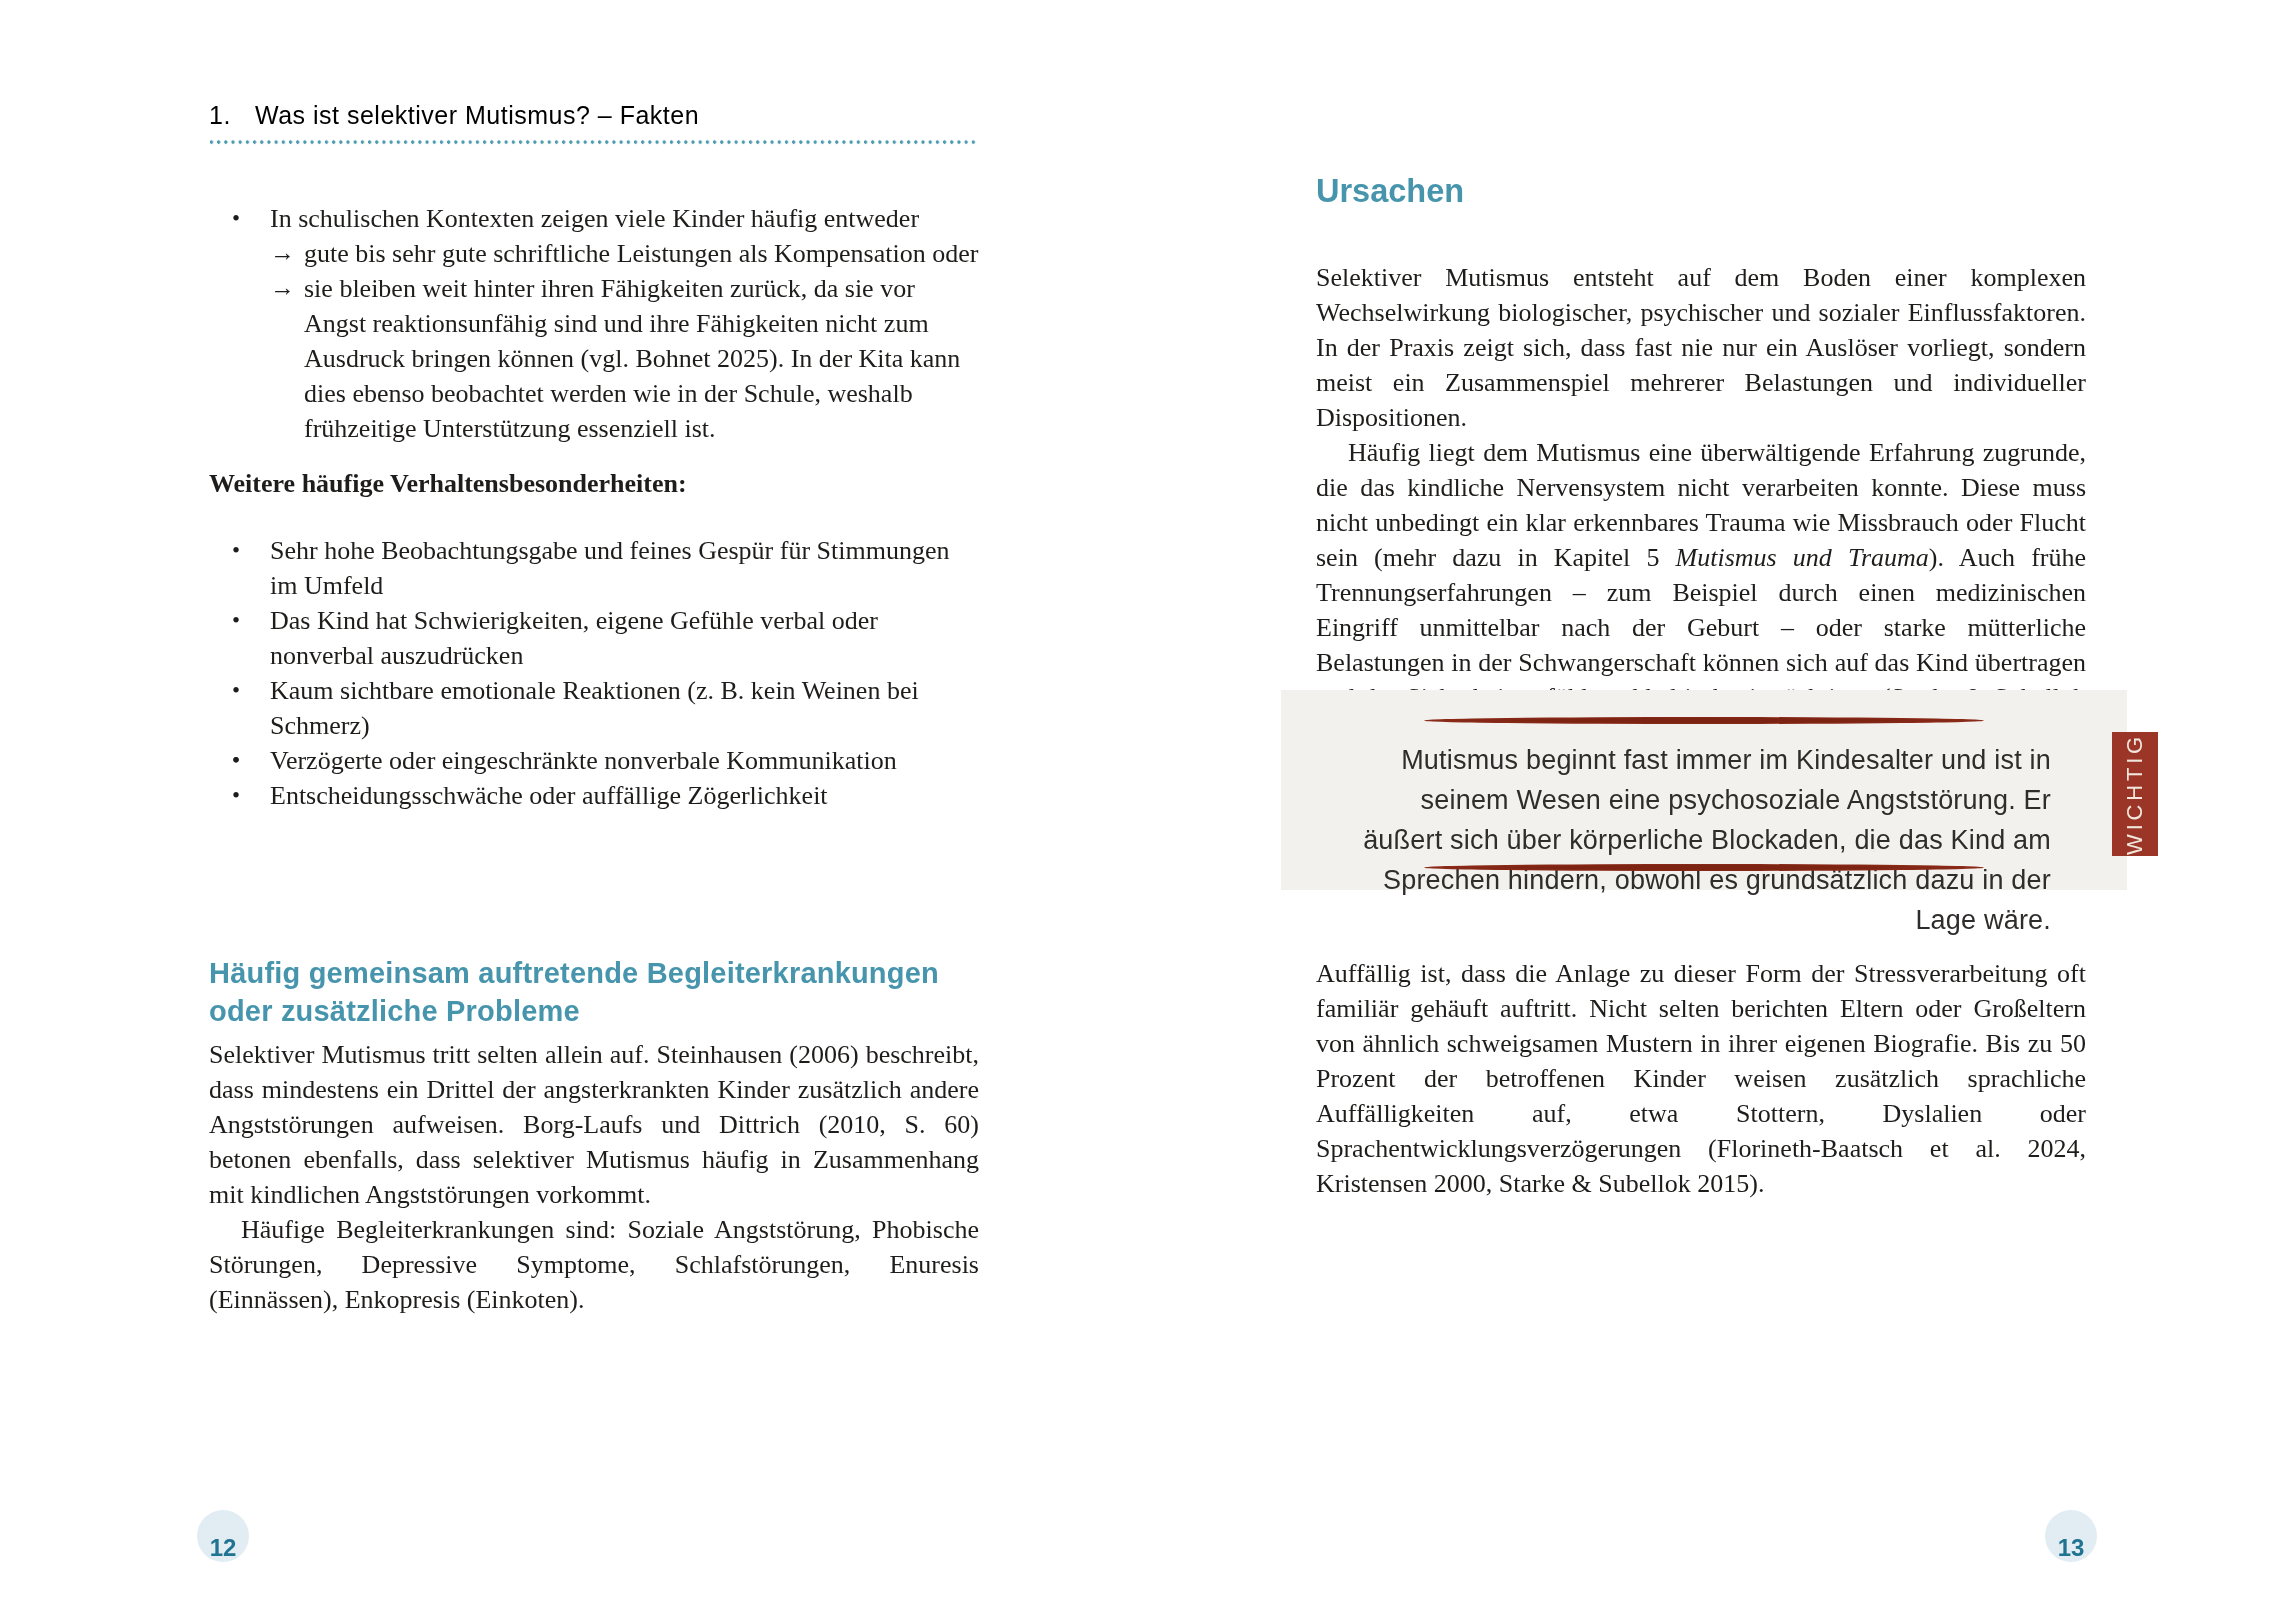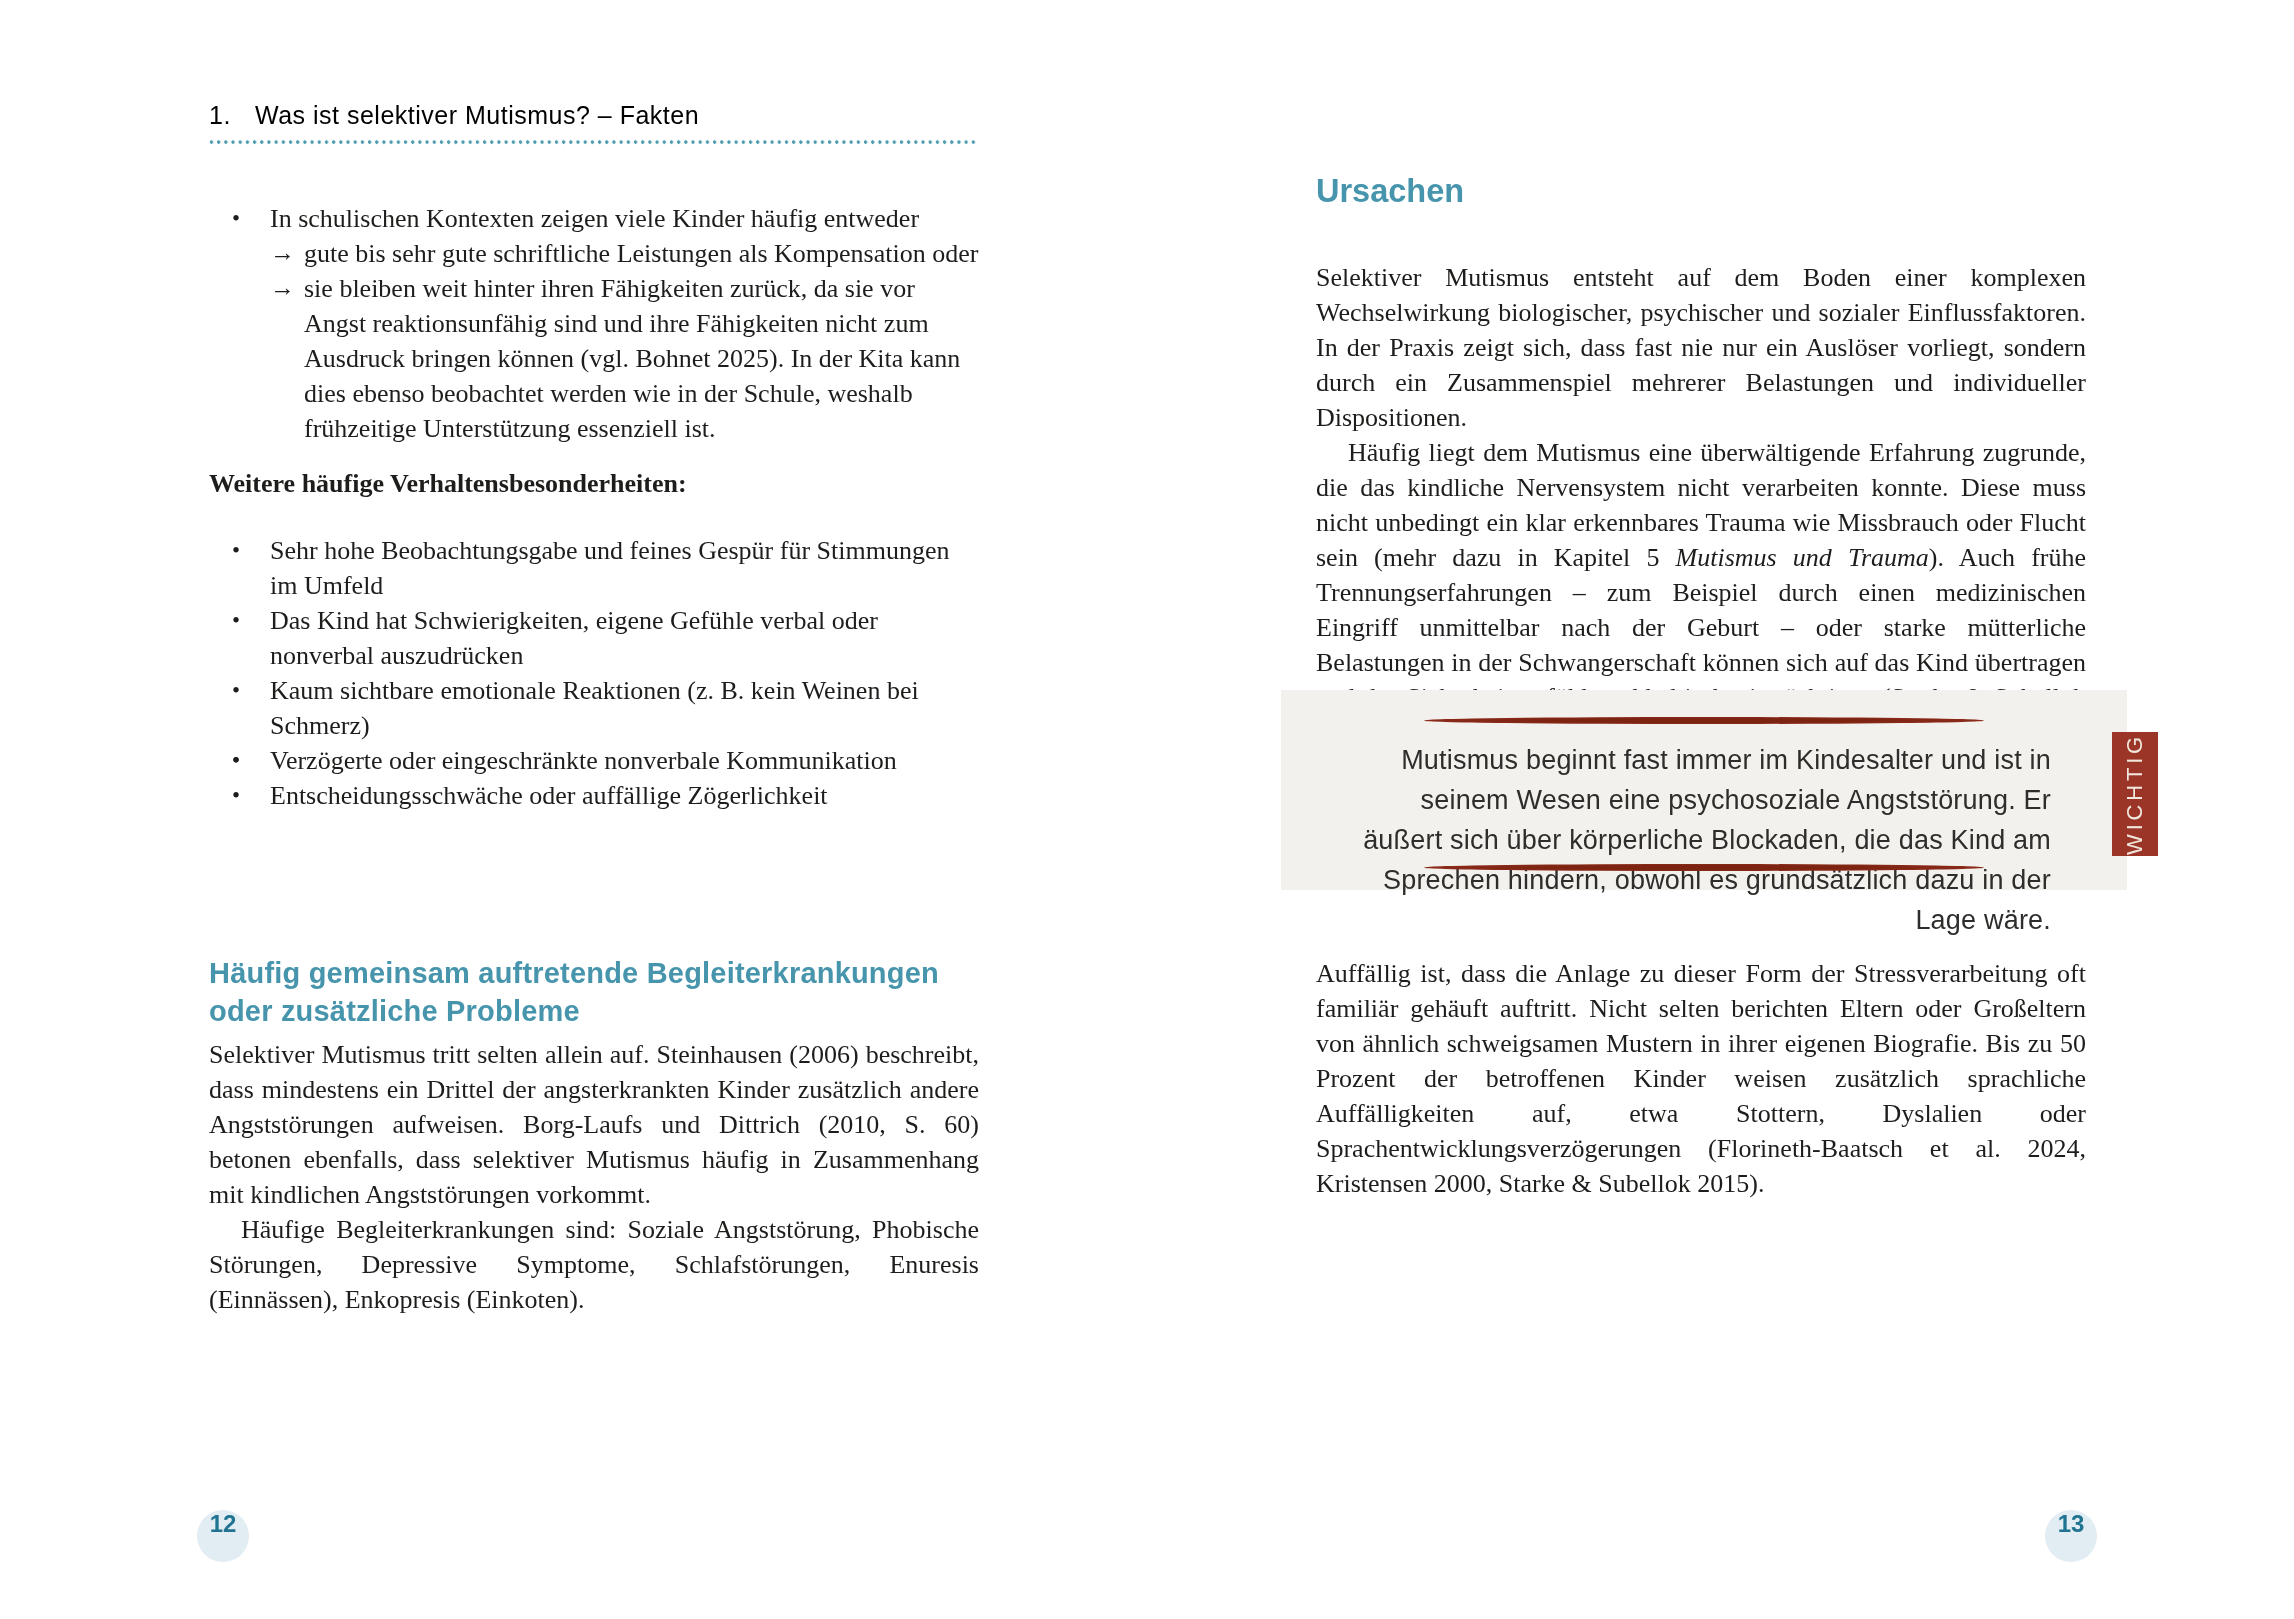--- a/index.html
+++ b/index.html
@@ -170,21 +170,21 @@
   }
 
   
   .pagenum {
     position: absolute;
     width: 52px;
     height: 52px;
     border-radius: 50%;
     background: #e2ecf3;
     display: flex;
-    align-items: flex-start;
+    align-items: flex-end;
     justify-content: center;
     font-family: "Liberation Sans", sans-serif;
     font-size: 24px;
     font-weight: bold;
     color: #207492;
   }
   .pn-left  { left: 197px;  top: 1510px; }
   .pn-right { left: 2045px; top: 1510px; }
 
   em { font-style: italic; }
@@ -254,21 +254,21 @@
     </div>
 
   </section>
 
   <section class="page-col right">
 
 
     <h2 class="teal-h big">Ursachen</h2>
 
     <div class="paras-right serif">
-      <p class="just">Selektiver Mutismus entsteht auf dem Boden einer komplexen Wechselwirkung biologischer, psychischer und sozialer Einflussfaktoren. In der Praxis zeigt sich, dass fast nie nur ein Auslöser vorliegt, sondern durch ein Zusammenspiel mehrerer Belastungen und individueller Dispositionen.</p>
+      <p class="just">Selektiver Mutismus entsteht auf dem Boden einer komplexen Wechselwirkung biologischer, psychischer und sozialer Einflussfaktoren. In der Praxis zeigt sich, dass fast nie nur ein Auslöser vorliegt, sondern meist ein Zusammenspiel mehrerer Belastungen und individueller Dispositionen.</p>
       <p class="just ind"><span>Häufig liegt dem Mutismus eine überwältigende Erfahrung zugrunde, die das kindliche Nervensystem nicht verarbeiten konnte. Diese muss nicht unbedingt ein klar erkennbares Trauma wie Missbrauch oder Flucht sein (mehr dazu in Kapitel 5 </span><em>Mutismus und Trauma</em><span>). Auch frühe Trennungserfahrungen – zum Beispiel durch einen medizinischen Eingriff unmittelbar nach der Geburt – oder starke mütterliche Belastungen in der Schwangerschaft können sich auf das Kind übertragen und das Sicherheitsgefühl nachhaltig beeinträchtigen (Starke &amp; Subellok 2015).</span></p>
     </div>
 
     <div class="paras-r3 serif">
       <p class="just">Auffällig ist, dass die Anlage zu dieser Form der Stressverarbeitung oft familiär gehäuft auftritt. Nicht selten berichten Eltern oder Großeltern von ähnlich schweigsamen Mustern in ihrer eigenen Biografie. Bis zu 50 Prozent der betroffenen Kinder weisen zusätzlich sprachliche Auffälligkeiten auf, etwa Stottern, Dyslalien oder Sprachentwicklungsverzögerungen (Florineth-Baatsch et al. 2024, Kristensen 2000, Starke &amp; Subellok 2015).</p>
     </div>
 
   </section>
 
   <aside class="wichtig-box">

